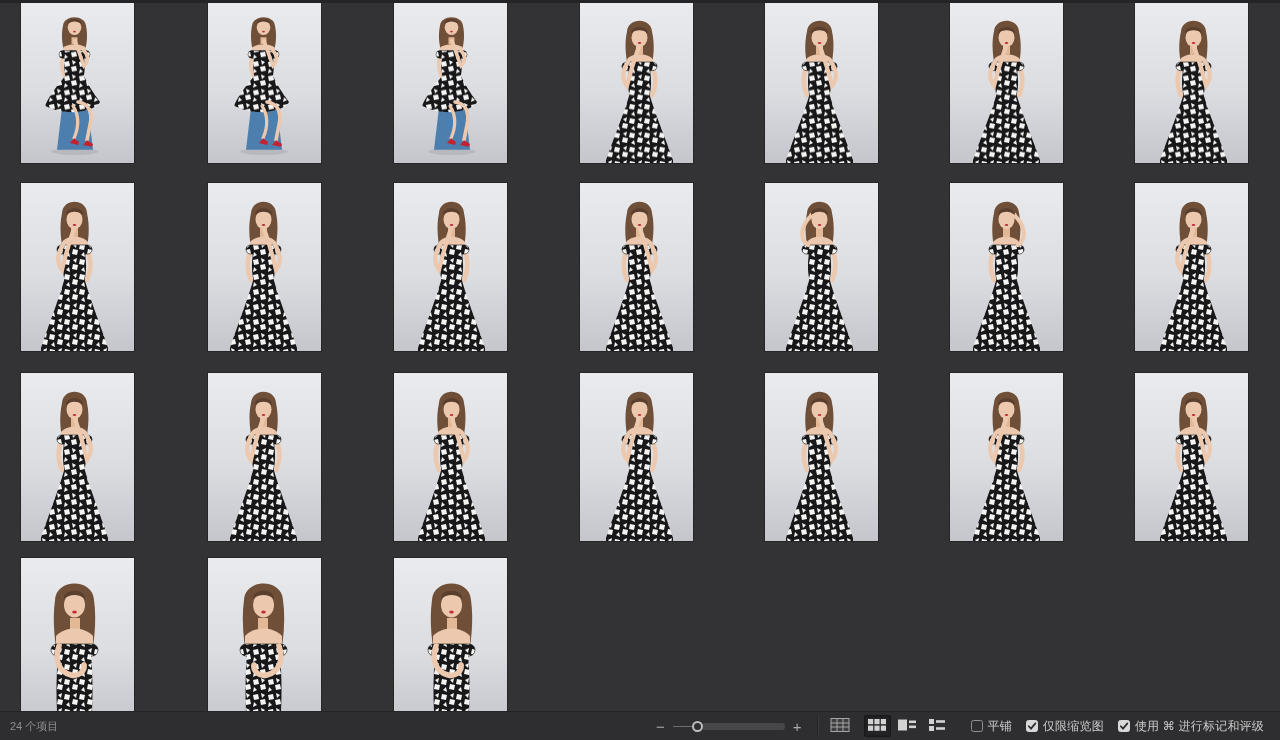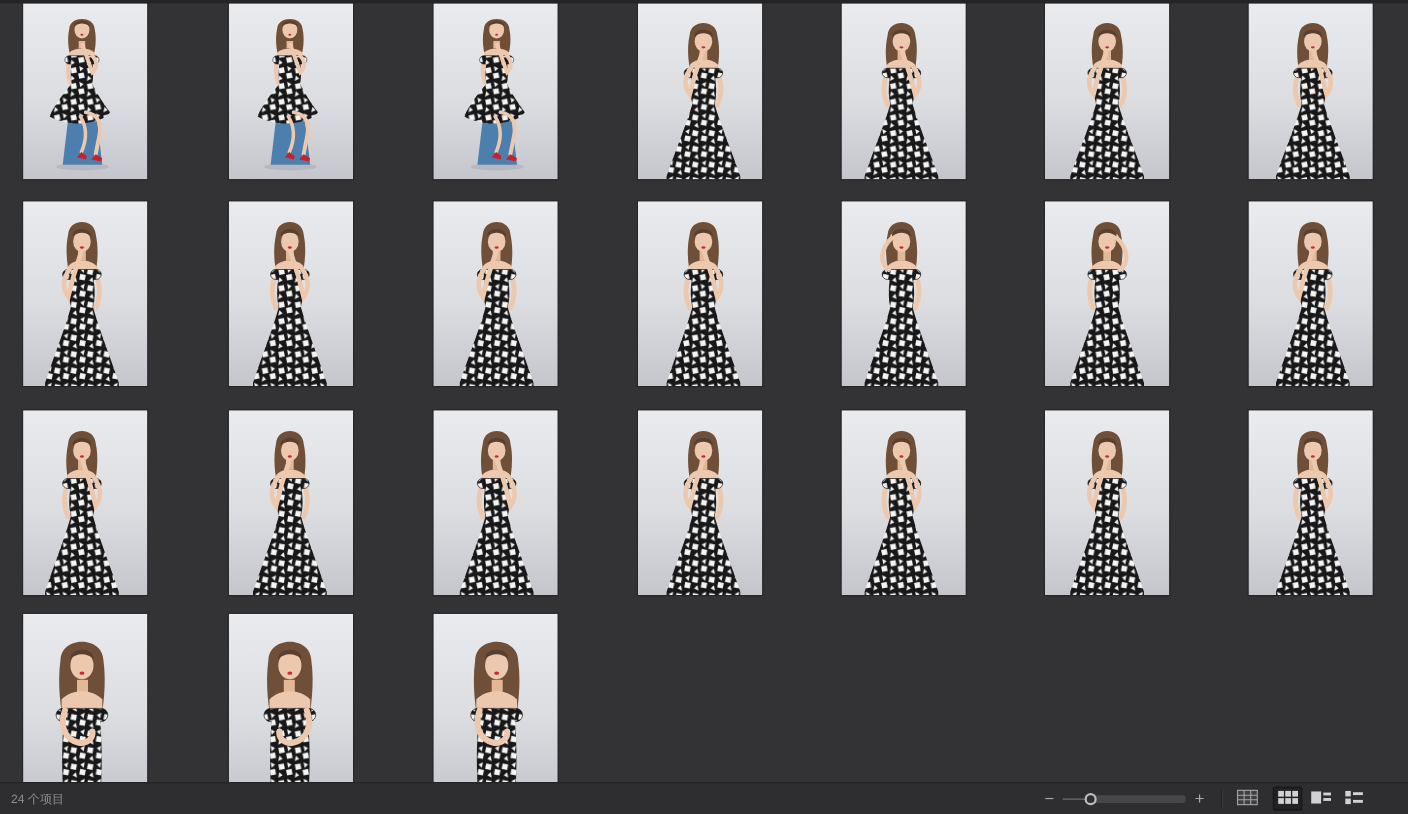--- a/index.html
+++ b/index.html
@@ -927,15 +927,37 @@
             <span><svg width="20" height="16" viewBox="0 0 20 16">
                 <g fill="#d2d2d2">
                   <rect x="2" y="2" width="5" height="5"></rect>
                   <rect x="9" y="3.2" width="9" height="2.6"></rect>
                   <rect x="2" y="9" width="5" height="5"></rect>
                   <rect x="9" y="10.2" width="9" height="2.6"></rect>
                 </g>
               </svg></span>
           </button>
         </div>
+      <div class="checkbox-group" id="checkboxGroup">
+          <div class="cb">
+            <span class="cb-box unchecked"></span>
+            <span class="cb-label">平铺</span>
+          </div>
+          <div class="cb">
+            <span class="cb-box checked">
+              <svg width="10" height="10" viewBox="0 0 10 10">
+                <path d="M1.8 5.2 L4 7.6 L8.4 2.4" stroke="#2c2c2e" stroke-width="1.7" fill="none" stroke-linecap="round"></path>
+              </svg>
+            </span>
+            <span class="cb-label">仅限缩览图</span>
+          </div>
+          <div class="cb">
+            <span class="cb-box checked">
+              <svg width="10" height="10" viewBox="0 0 10 10">
+                <path d="M1.8 5.2 L4 7.6 L8.4 2.4" stroke="#2c2c2e" stroke-width="1.7" fill="none" stroke-linecap="round"></path>
+              </svg>
+            </span>
+            <span class="cb-label">使用 ⌘ 进行标记和评级</span>
+          </div>
+        </div>
     </div>
   </div>
 </div>
 
 </body></html>

